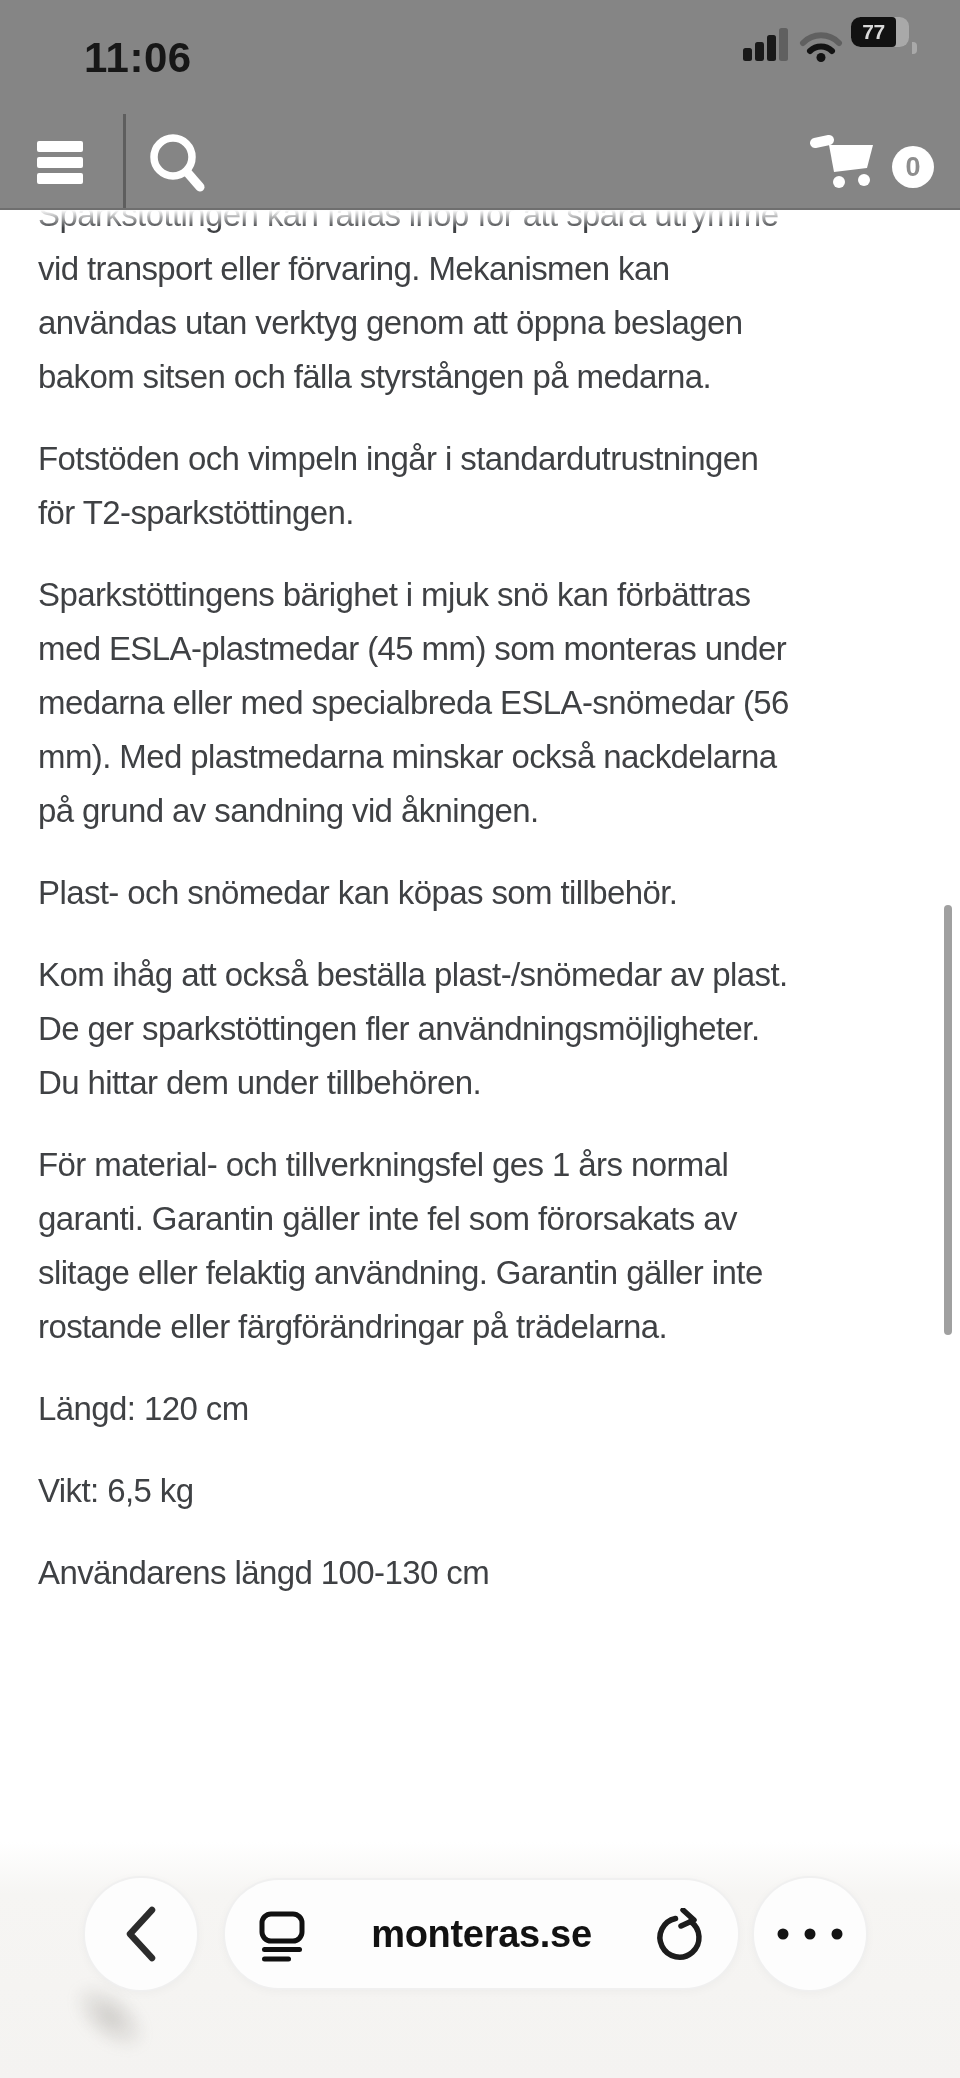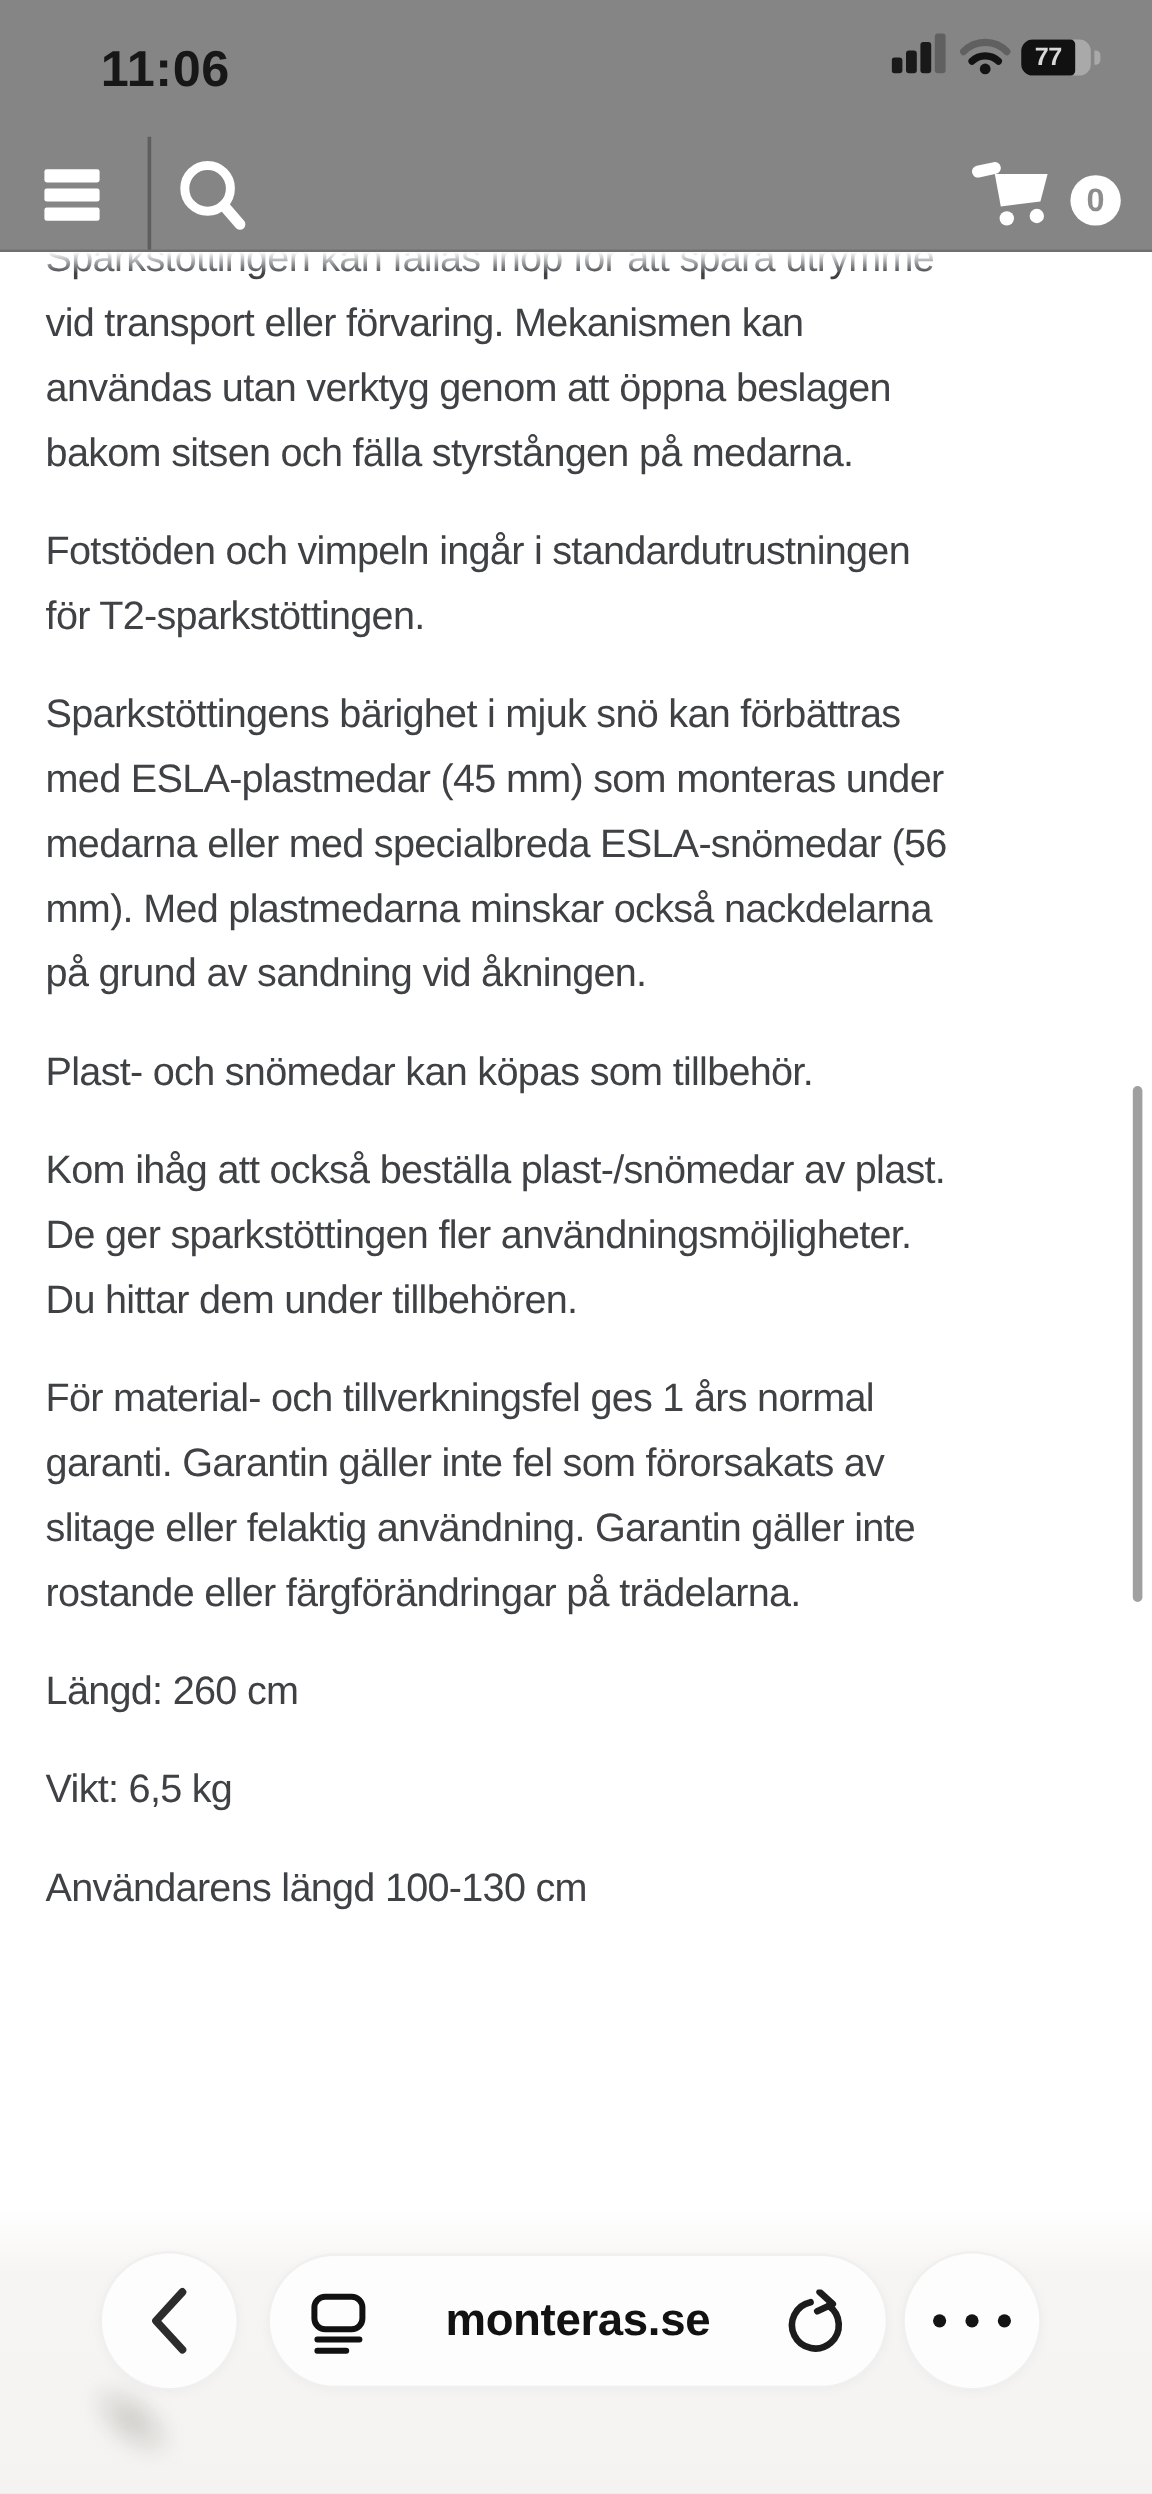--- a/index.html
+++ b/index.html
@@ -19,21 +19,21 @@
     position:absolute; left:0; top:210px; width:960px; height:18px; z-index:19;
     background:linear-gradient(180deg,#ffffff 0%, rgba(255,255,255,0) 100%);
   }
   .status-time {
     position:absolute; left:84px; top:34px;
     font-size:42px; font-weight:700; color:#171717; letter-spacing:0.5px;
   }
   .signal-svg { position:absolute; left:743px; top:26px; }
   .wifi-svg   { position:absolute; left:799px; top:28px; }
   .battery {
-    position:absolute; left:851px; top:33px; width:58px; height:30px;
+    position:absolute; left:851px; top:17px; width:58px; height:30px;
     background:rgba(255,255,255,0.30); border-radius:9.5px;
   }
   .battery-fill {
     position:absolute; left:0; top:0; width:45px; height:30px;
     background:#111111; border-radius:9.5px 4px 4px 9.5px;
     display:flex; align-items:center; justify-content:center;
   }
   .battery-fill span { font-size:21px; font-weight:700; color:#d9d9d9; letter-spacing:-0.5px; }
   .battery-tip {
     position:absolute; left:912px; top:42px; width:5px; height:12px;
@@ -176,21 +176,21 @@
 mm). Med plastmedarna minskar också nackdelarna
 på grund av sandning vid åkningen.</p>
       <p>Plast- och snömedar kan köpas som tillbehör.</p>
       <p>Kom ihåg att också beställa plast-/snömedar av plast.
 De ger sparkstöttingen fler användningsmöjligheter.
 Du hittar dem under tillbehören.</p>
       <p>För material- och tillverkningsfel ges 1 års normal
 garanti. Garantin gäller inte fel som förorsakats av
 slitage eller felaktig användning. Garantin gäller inte
 rostande eller färgförändringar på trädelarna.</p>
-      <p>Längd: 260 cm</p>
+      <p>Längd: 120 cm</p>
       <p>Vikt: 6,5 kg</p>
       <p>Användarens längd 100-130 cm</p>
     </main>
 
   <div class="scrollbar-thumb"></div>
 
   <footer class="bottombar">
     <div class="tb-circle back-btn">
       <svg width="34" height="56" viewBox="0 0 34 56">
         <polyline points="28,4 6,28 28,52" fill="none" stroke="#2c2c2c" stroke-width="6.5" stroke-linecap="round" stroke-linejoin="round"></polyline>

